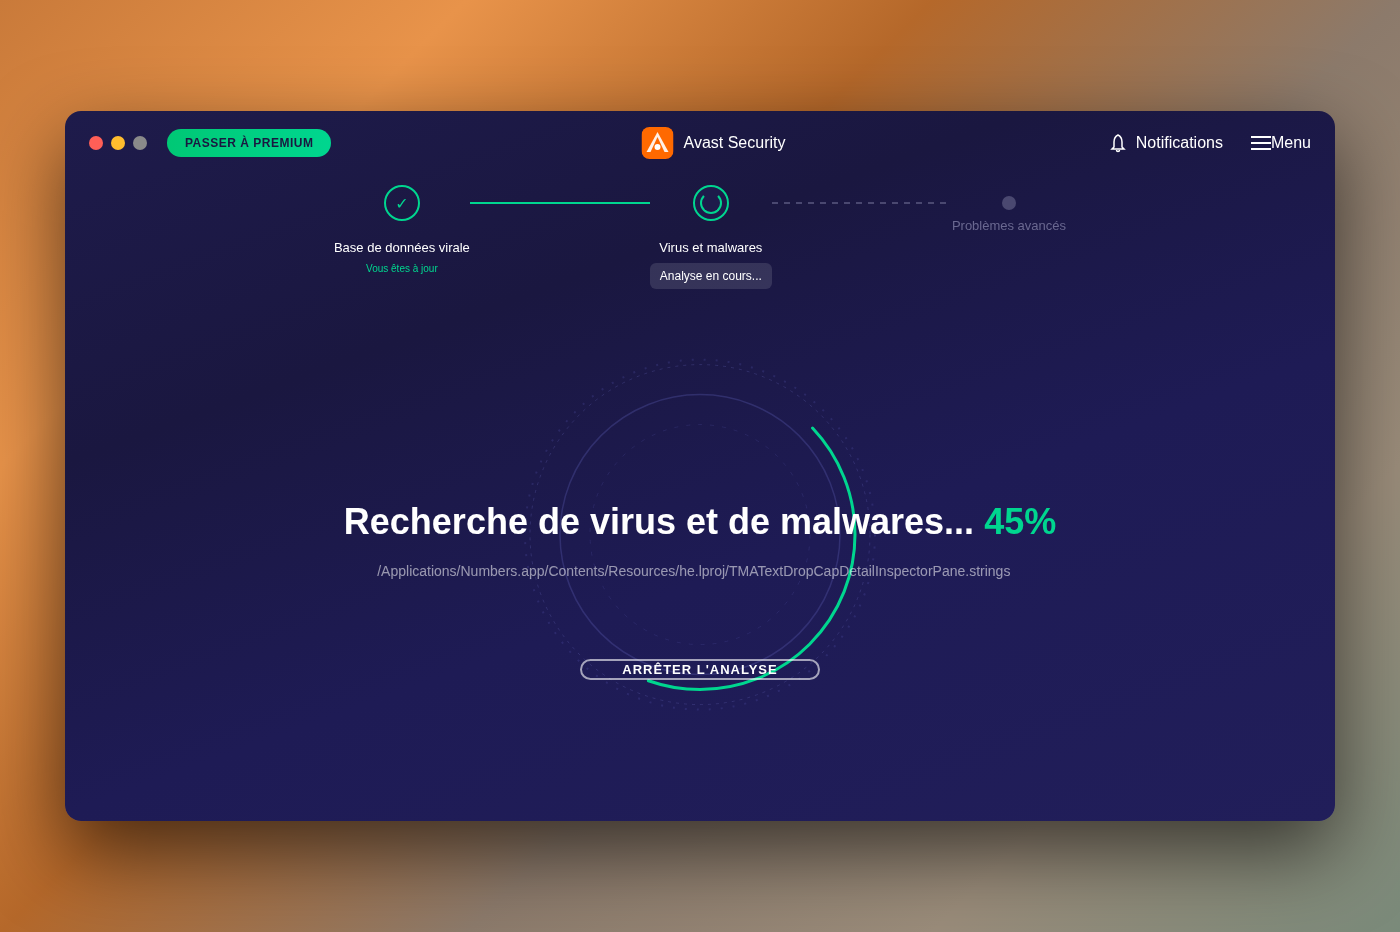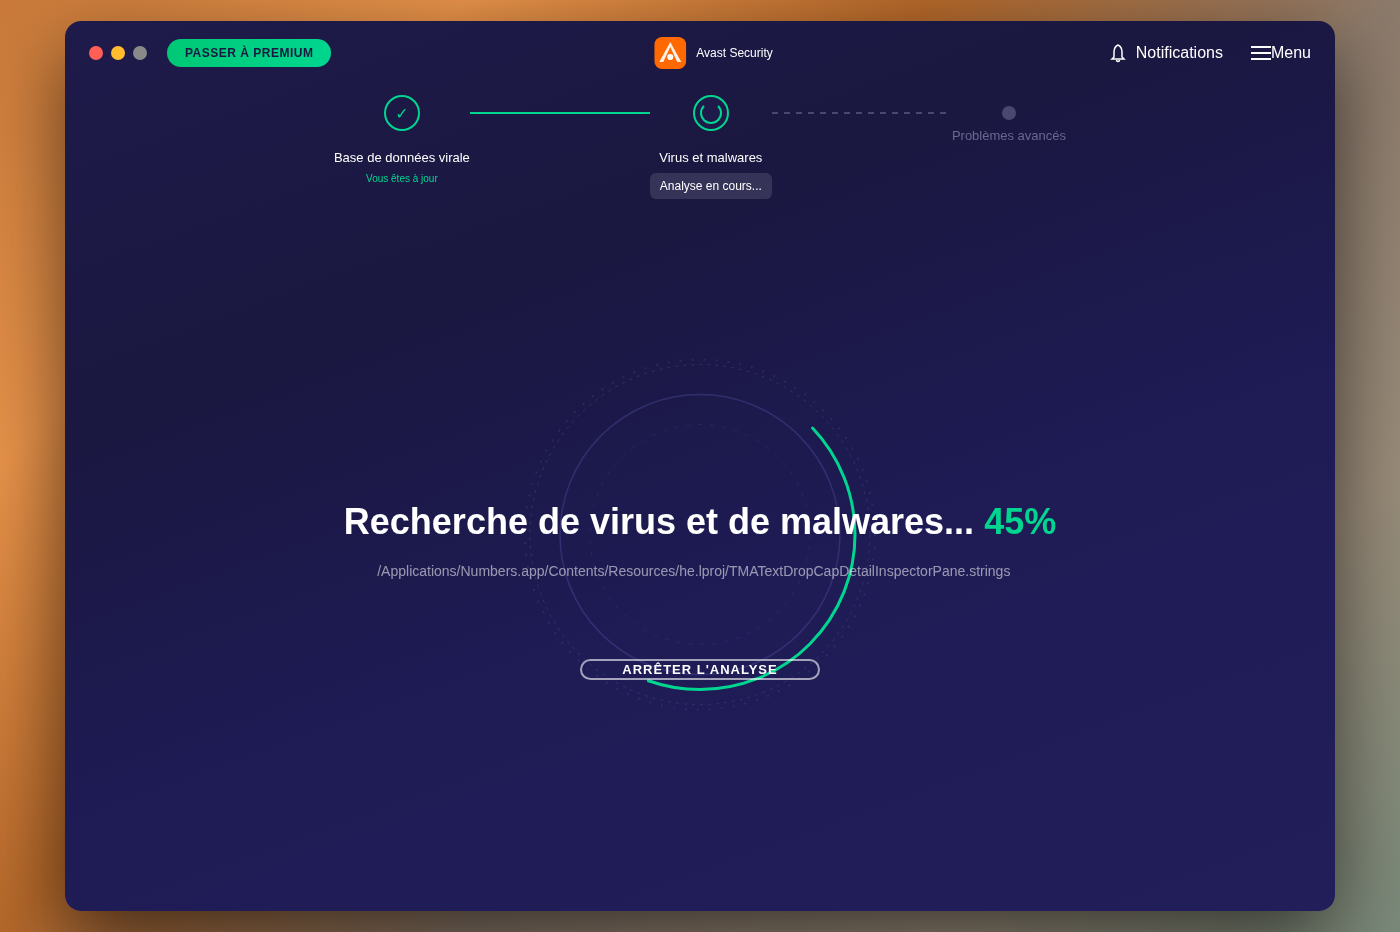--- a/index.html
+++ b/index.html
@@ -10,21 +10,21 @@
       background: linear-gradient(135deg, #c97a3a 0%, #e8934a 20%, #b5682a 40%, #8c7a6b 60%, #9a8c7a 80%, #7a8a7a 100%);
       display: flex;
       align-items: center;
       justify-content: center;
       font-family: -apple-system, BlinkMacSystemFont, 'SF Pro Display', 'Helvetica Neue', sans-serif;
       overflow: hidden;
     }
 
     .app-window {
       width: 1270px;
-      height: 890px;
+      height: 710px;
       background: linear-gradient(160deg, #1e1b4b 0%, #1a1740 30%, #1e1b55 60%, #211e5a 100%);
       border-radius: 16px;
       box-shadow: 0 30px 80px rgba(0,0,0,0.6);
       display: flex;
       flex-direction: column;
       overflow: hidden;
       position: relative;
     }
 
     
@@ -67,21 +67,21 @@
     }
 
     .app-title {
       position: absolute;
       left: 50%;
       transform: translateX(-50%);
       display: flex;
       align-items: center;
       gap: 10px;
       color: white;
-      font-size: 12px;
+      font-size: 16px;
       font-weight: 500;
       padding-left: 27px;
     }
 
     .avast-logo {
       width: 32px;
       height: 32px;
     }
 
     .title-bar-right {

